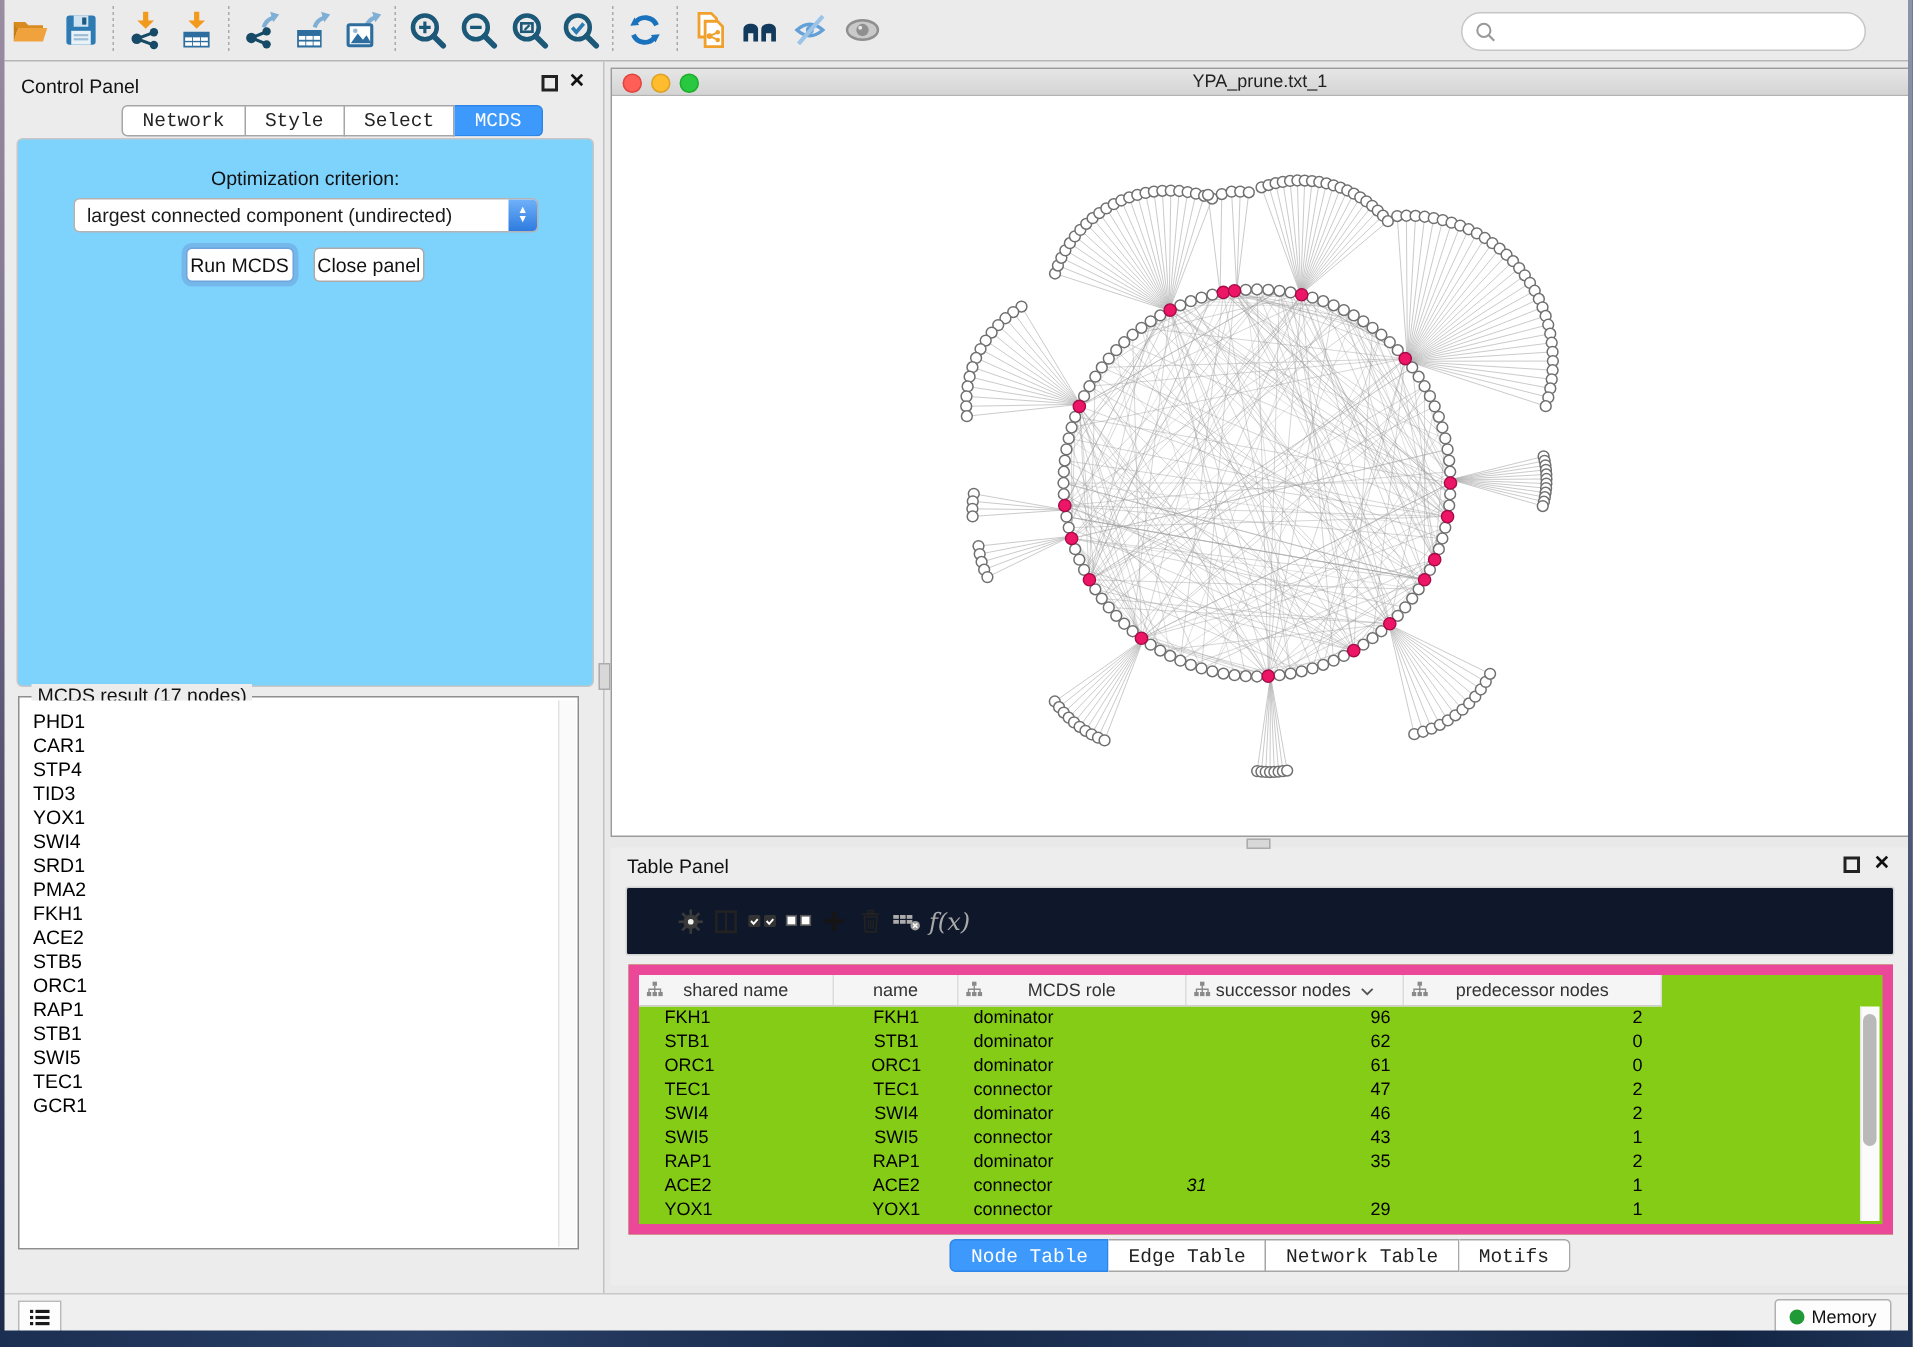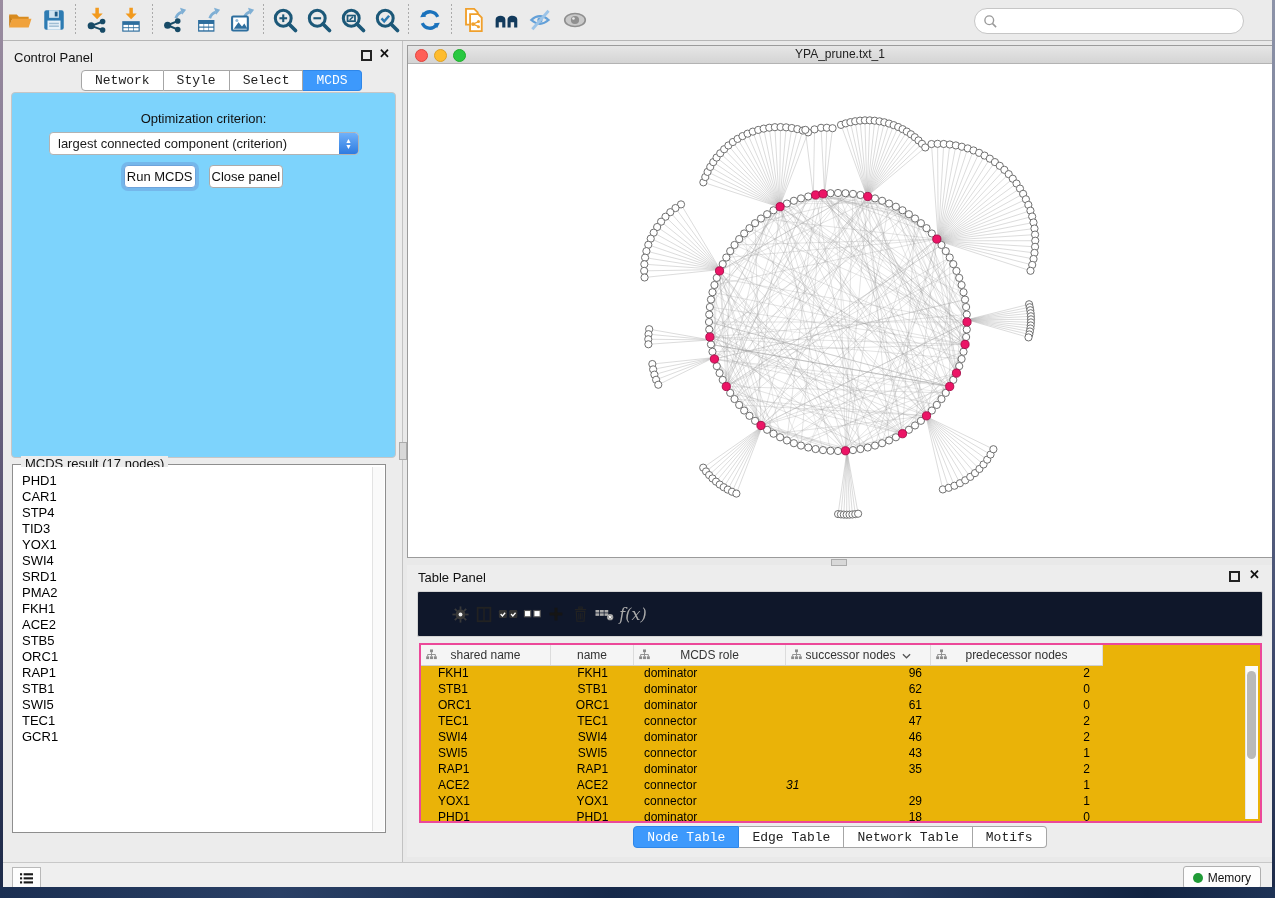--- a/index.html
+++ b/index.html
@@ -61,22 +61,22 @@
   .nw-title{position:absolute;left:0;right:0;top:0;text-align:center;font-size:12px;color:#222;line-height:17px;}
   .light{position:absolute;top:3px;width:11px;height:11px;border-radius:50%;}
   #net-svg{position:absolute;left:0;top:17px;}
   .split-handle{position:absolute;background:#D8D8D8;border:1px solid #ABABAB;z-index:6;}
   
   #table-panel{position:absolute;left:407px;top:565px;width:866px;height:292px;background:#EDEDED;}
   .tp-toolbar{position:absolute;left:10px;right:10px;top:26px;height:46px;background:#0f172a;
               border:1px solid #D4D4D4;border-radius:2px;display:flex;align-items:center;padding-left:30px;box-sizing:border-box;}
   .tico{display:flex;align-items:center;justify-content:center;width:24px;height:24px;}
   .fx{font-family:"DejaVu Serif",serif;font-style:italic;font-size:16px;color:#A9A9A9;}
-  .tbl-wrap{position:absolute;left:12px;right:11px;top:78px;bottom:34px;background:#eab308;
-            border:2px solid #ec4899;box-sizing:border-box;overflow:hidden;}
+  .tbl-wrap{position:absolute;left:12px;right:11px;top:78px;bottom:34px;background:#84cc16;
+            border:7px solid #ec4899;box-sizing:border-box;overflow:hidden;}
   .tbl-head{position:absolute;left:0;top:0;height:20px;display:flex;background:#F5F5F5;border-bottom:1px solid #CFCFCF;}
   .th{position:relative;display:flex;align-items:center;justify-content:center;font-size:12px;color:#333;
       border-right:1px solid #DCDCDC;box-sizing:border-box;}
   .th .colicon{position:absolute;left:5px;top:4px;}
   .tbl-body{position:absolute;left:0;top:20px;right:0;bottom:0;}
   .tr{display:flex;height:16px;align-items:center;}
   .td{font-size:12px;color:#000;box-sizing:border-box;white-space:nowrap;}
   .tbl-scroll{position:absolute;top:21px;right:2px;bottom:2px;width:12px;background:#FBFBFB;border-left:1px solid #E8E8E8;}
   .tbl-thumb{position:absolute;top:5px;left:1px;width:9px;height:88px;background:#B9B9B9;border-radius:5px;}
   .tp-tabs{position:absolute;left:0;right:0;bottom:9px;display:flex;justify-content:center;height:22px;}
@@ -267,21 +267,21 @@
     <div class="ctabs" id="ctrl-tabs">
         <div class="seg-tab">Network</div>
         <div class="seg-tab">Style</div>
         <div class="seg-tab">Select</div>
         <div class="seg-tab active">MCDS</div>
       </div>
 
     <div class="options-panel">
       <div class="opt-label">Optimization criterion:</div>
       <div class="mselect">
-        <span class="val">largest connected component (criterion)</span>
+        <span class="val">largest connected component (undirected)</span>
         <span class="stepper">
             <span>▲</span>
             <span>▼</span>
           </span>
       </div>
       <div class="btn-row">
         <button class="btn focused">Run MCDS</button>
         <button class="btn">Close panel</button>
       </div>
     </div>

